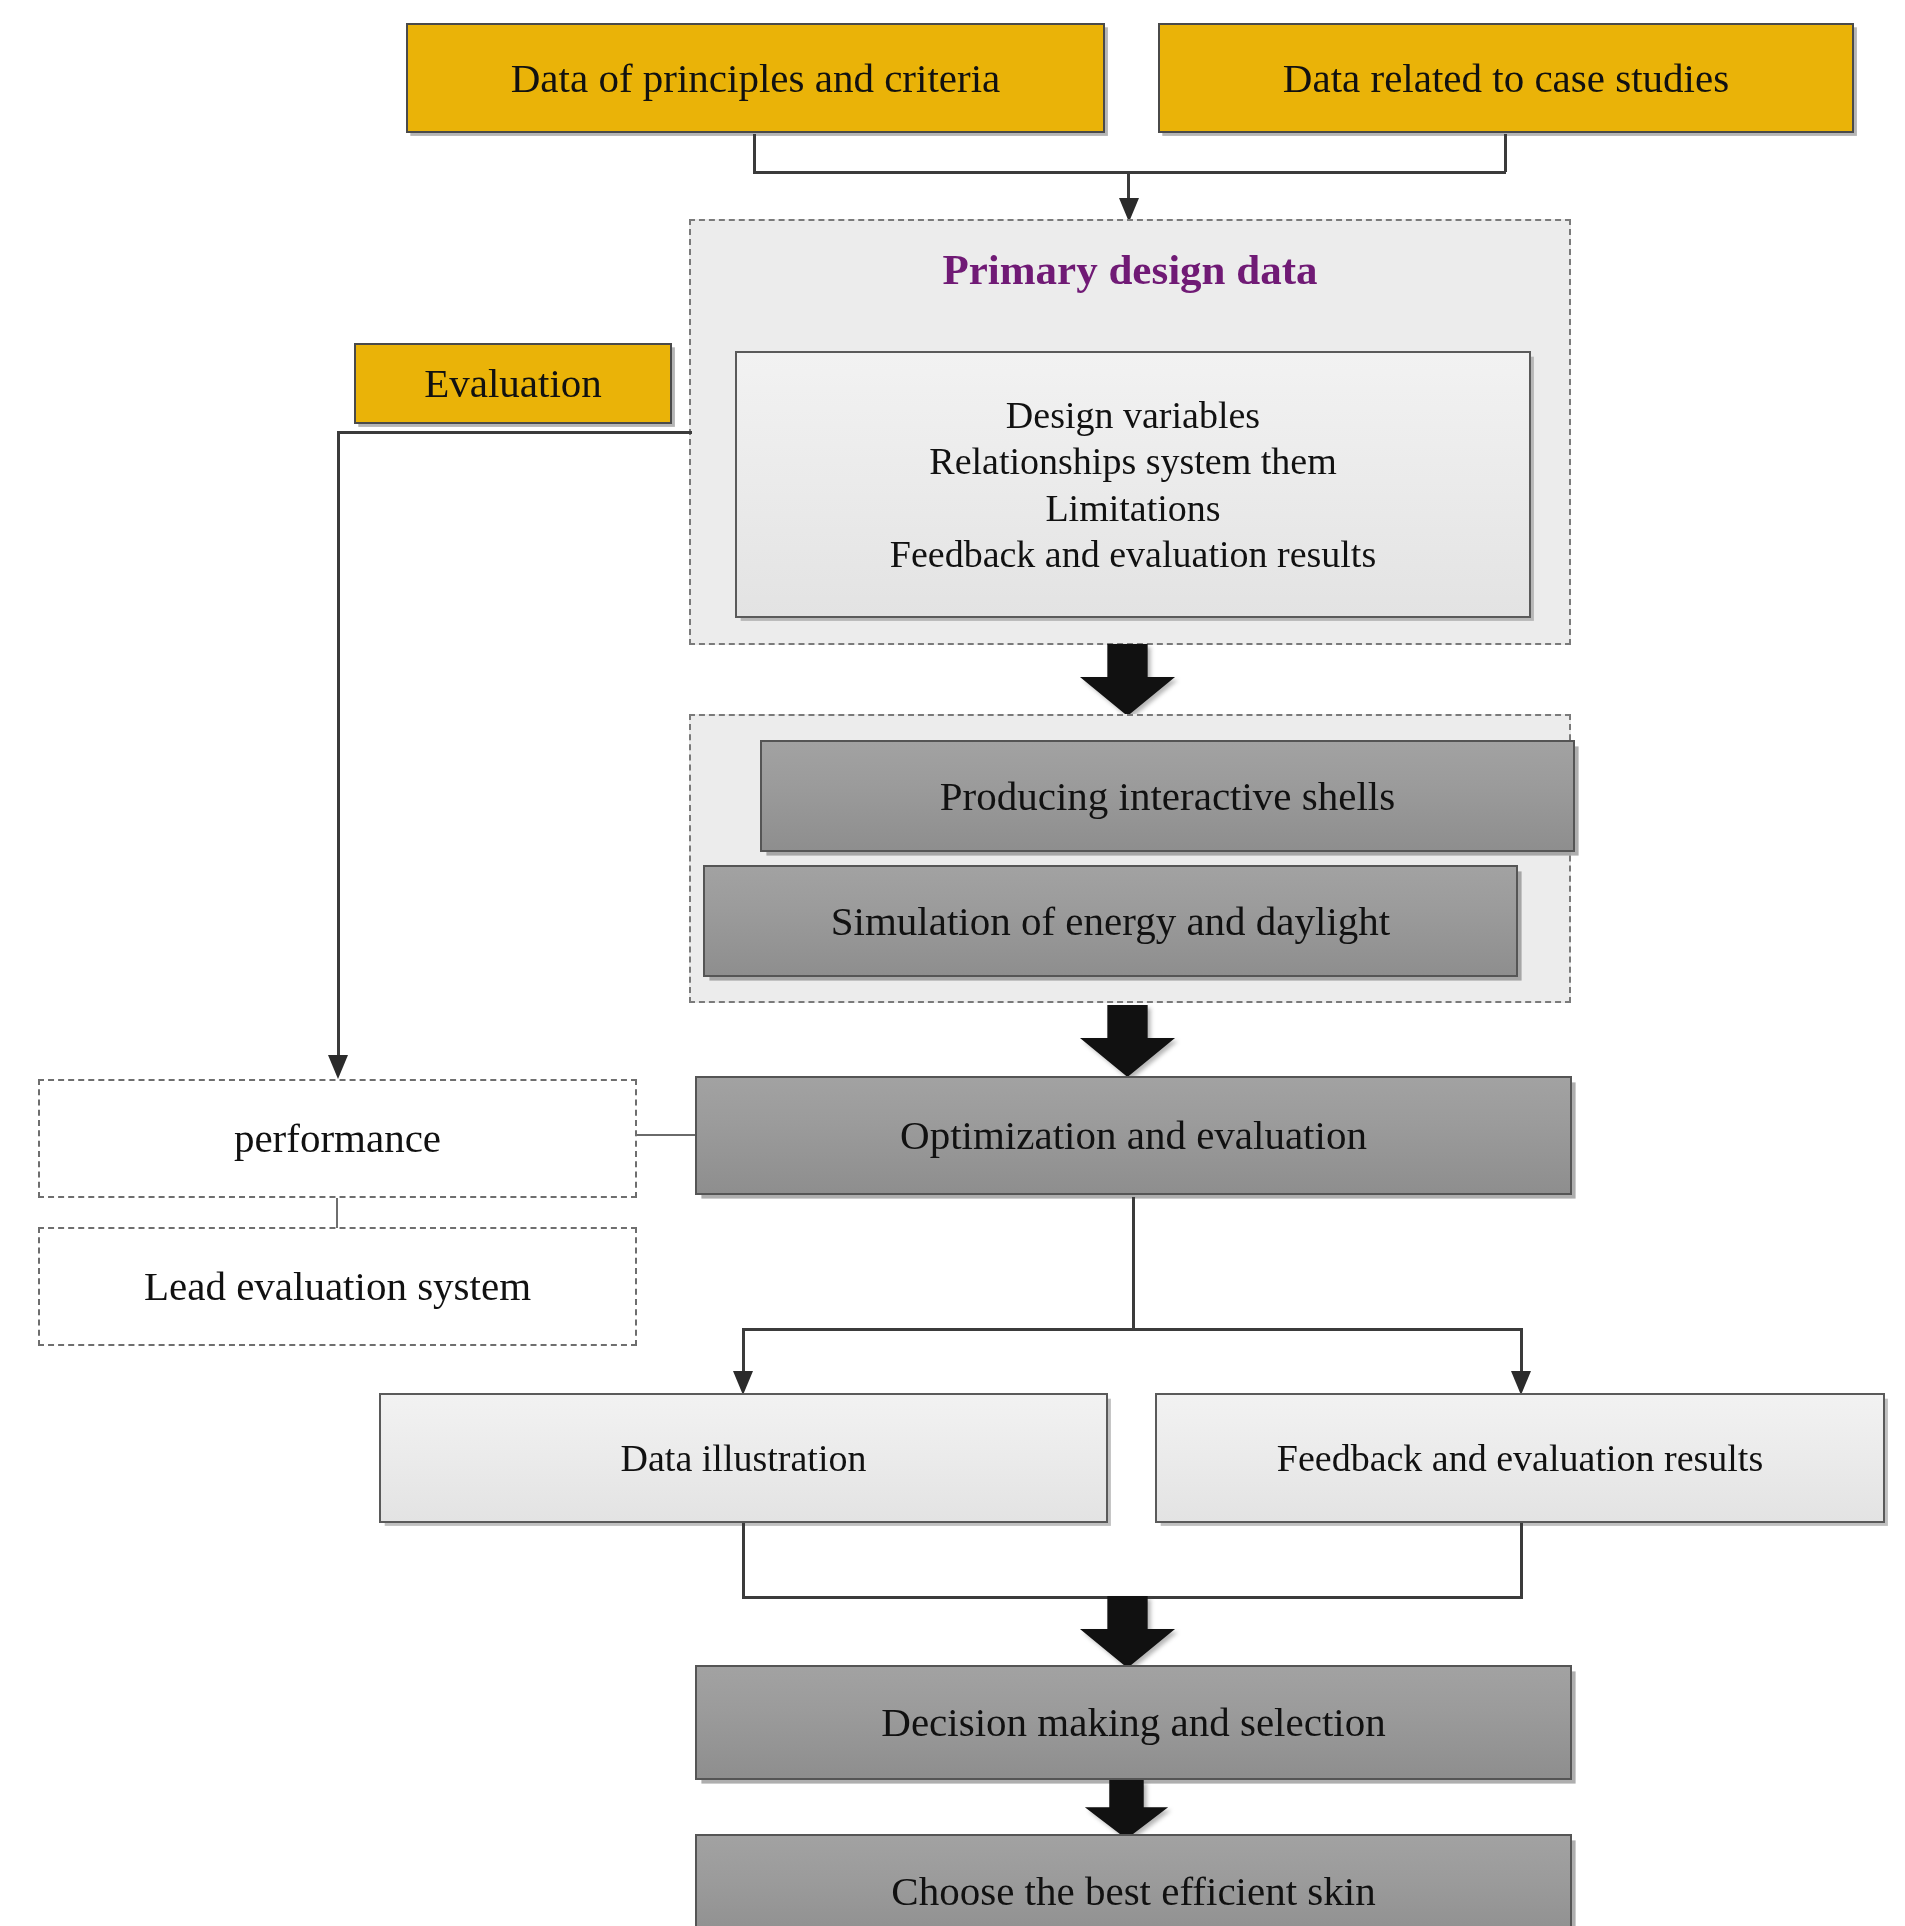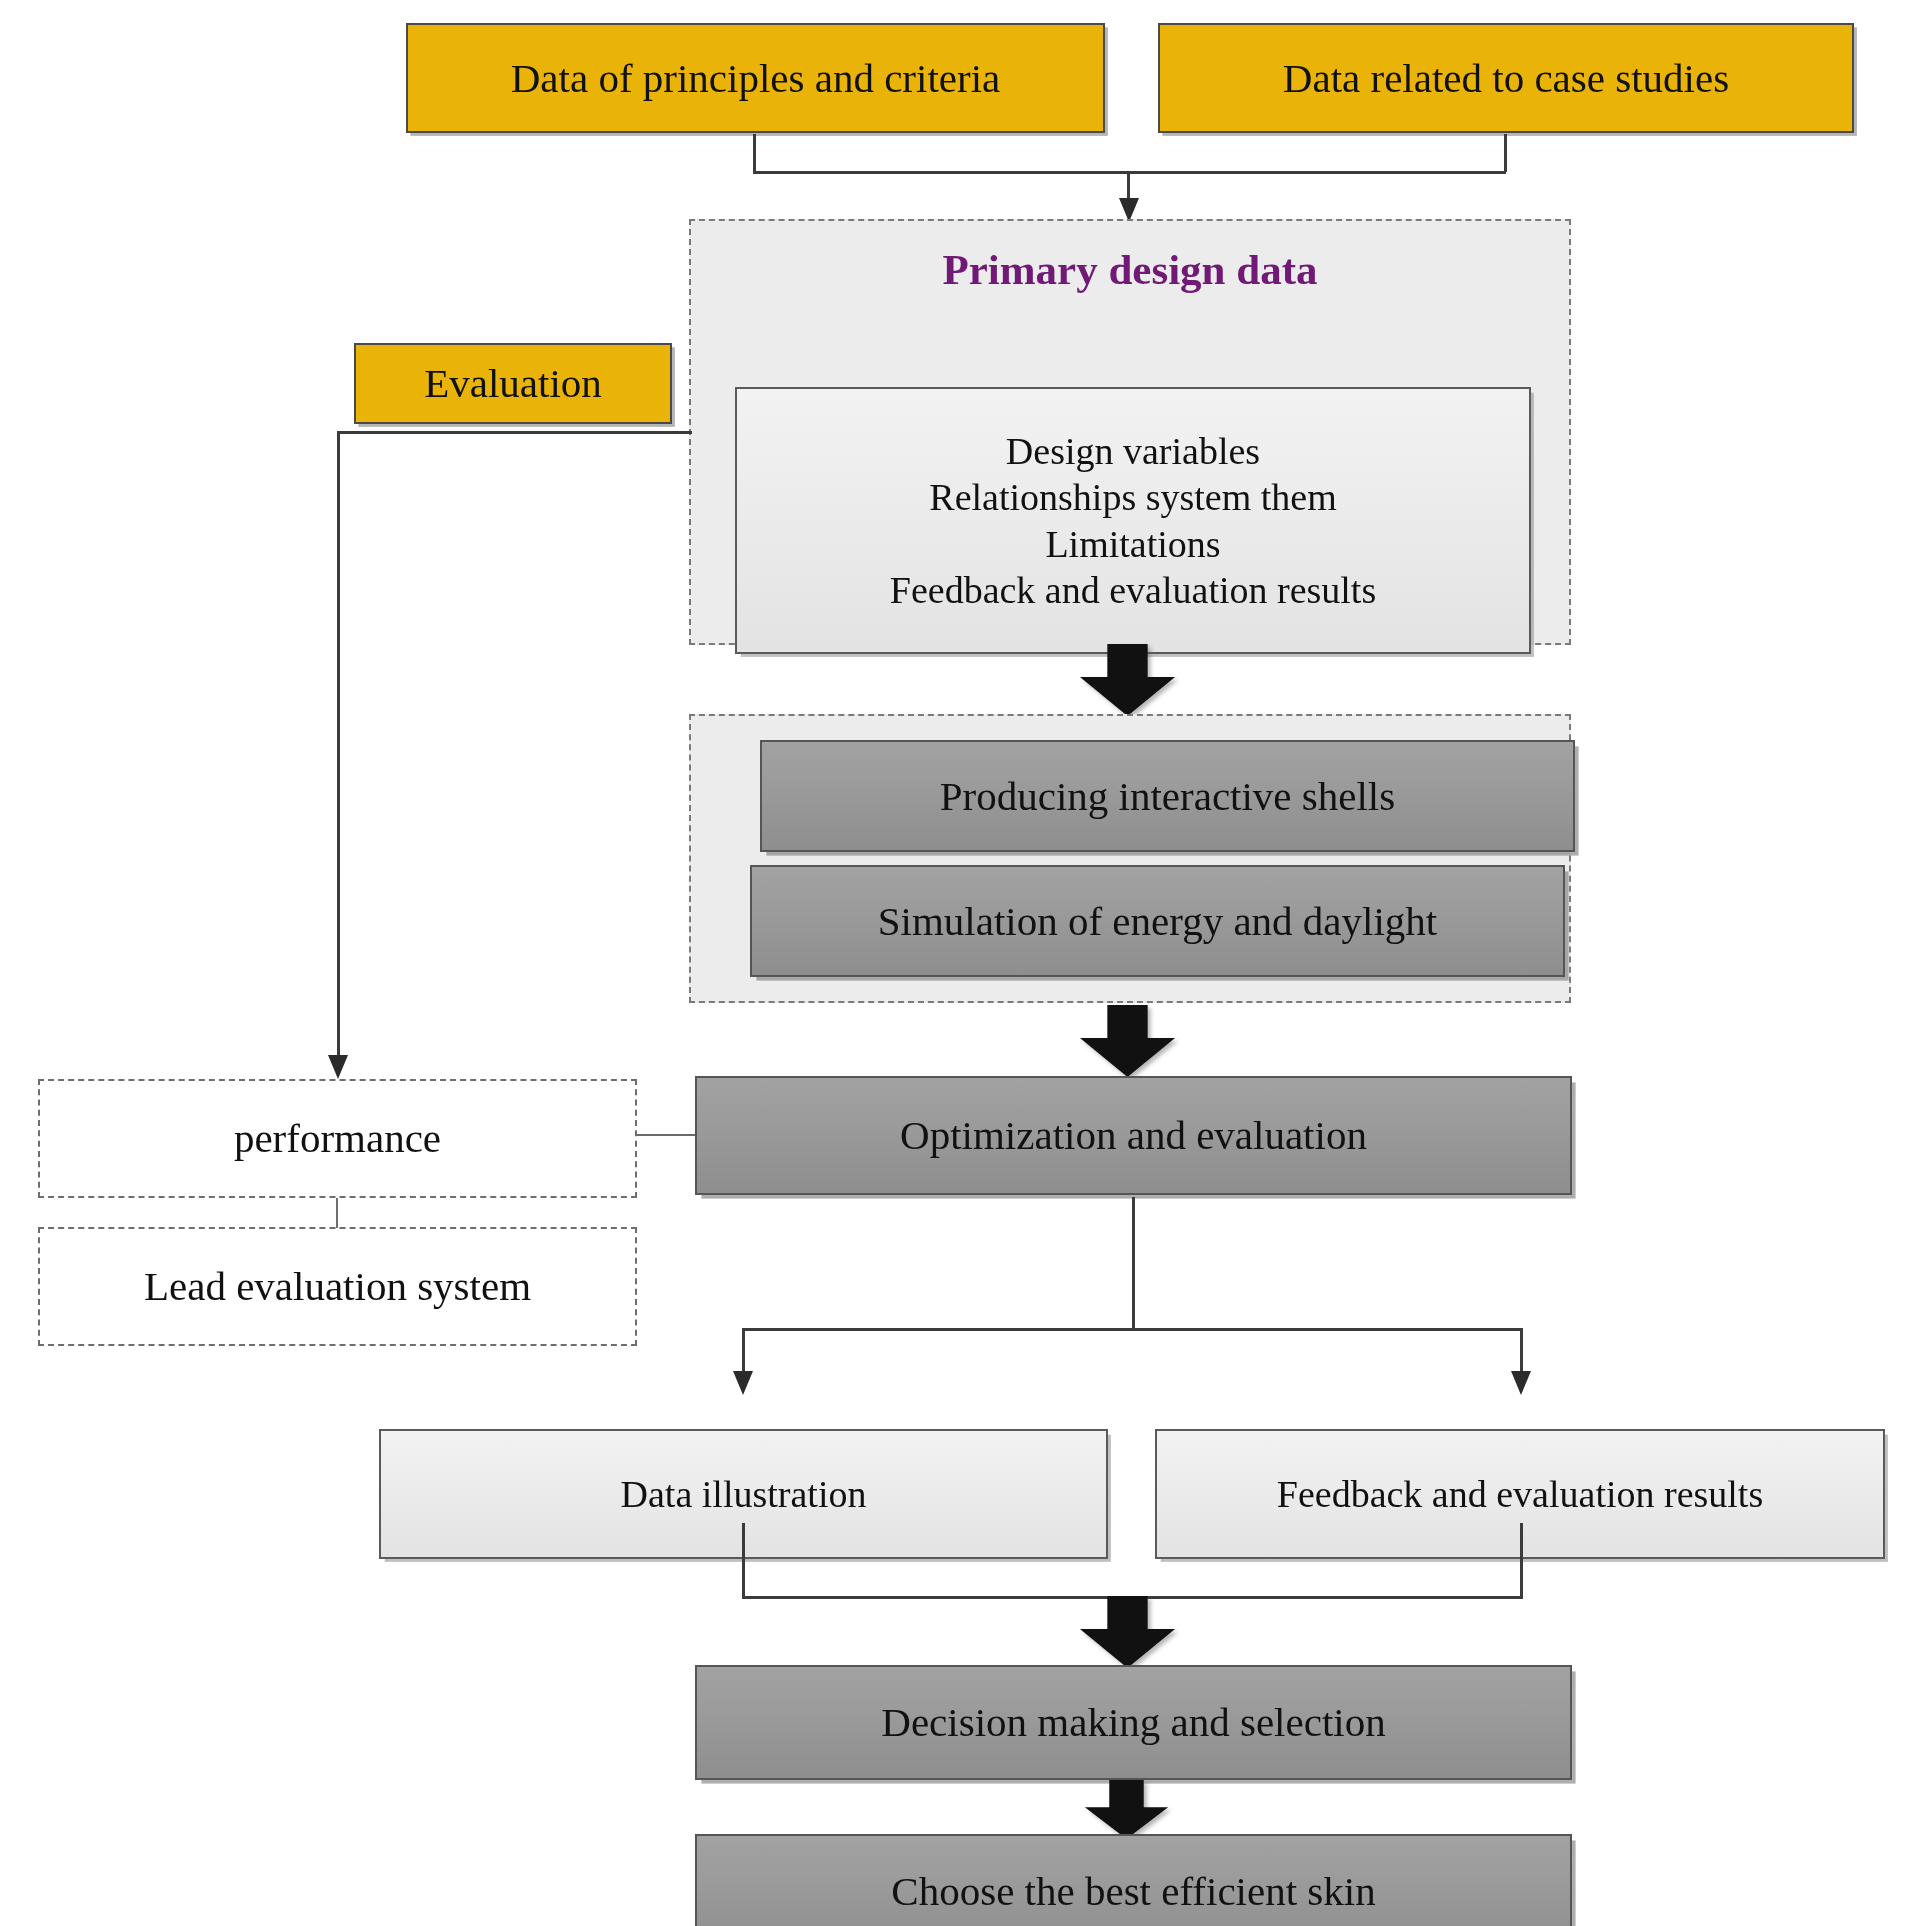--- a/index.html
+++ b/index.html
@@ -63,21 +63,21 @@
   
   .panel-dotted {
     position: absolute;
     box-sizing: border-box;
     border: 2.9px dashed #6e6e6e;
     background: #ffffff;
   }
 
   
   .t-lg   { font-size: 41px; }
-  .t-md   { font-size: 38px; margin-top: 36px; }
+  .t-md   { font-size: 38px; }
   .t-bold { font-weight: bold; font-size: 43px; }
 
   .panel-title {
     position: absolute;
     text-align: center;
     font-weight: bold;
     color: #701a75;
   }
 
   .multiline {
@@ -153,21 +153,21 @@
       <polygon points="42,0 98,0 98,46 136,46 70,100 4,46 42,46" fill="#111111"></polygon>
     </svg>
   </div>
 
   <div class="panel-dashed" style="left:689px; top:714px; width:882px; height:289px;"></div>
 
   <div class="node box-dark t-lg" style="left:760px; top:740px; width:815px; height:112px;justify-content:center;">
     <span>Producing interactive  shells</span>
   </div>
 
-  <div class="node box-dark t-lg" style="left:750px; top:865px; width:815px; height:112px;">
+  <div class="node box-dark t-lg" style="left:703px; top:865px; width:815px; height:112px;">
     <span>Simulation  of energy and daylight</span>
   </div>
 
   <div class="block-arrow" style="left:1077px; top:1005px; width:101px; height:72px;">
     <svg width="101" height="72" viewBox="0 0 140 100" aria-hidden="true">
       <polygon points="42,0 98,0 98,46 136,46 70,100 4,46 42,46" fill="#111111"></polygon>
     </svg>
   </div>
 
   <div class="panel-dotted" style="left:38px; top:1227px; width:599px; height:119px;">

